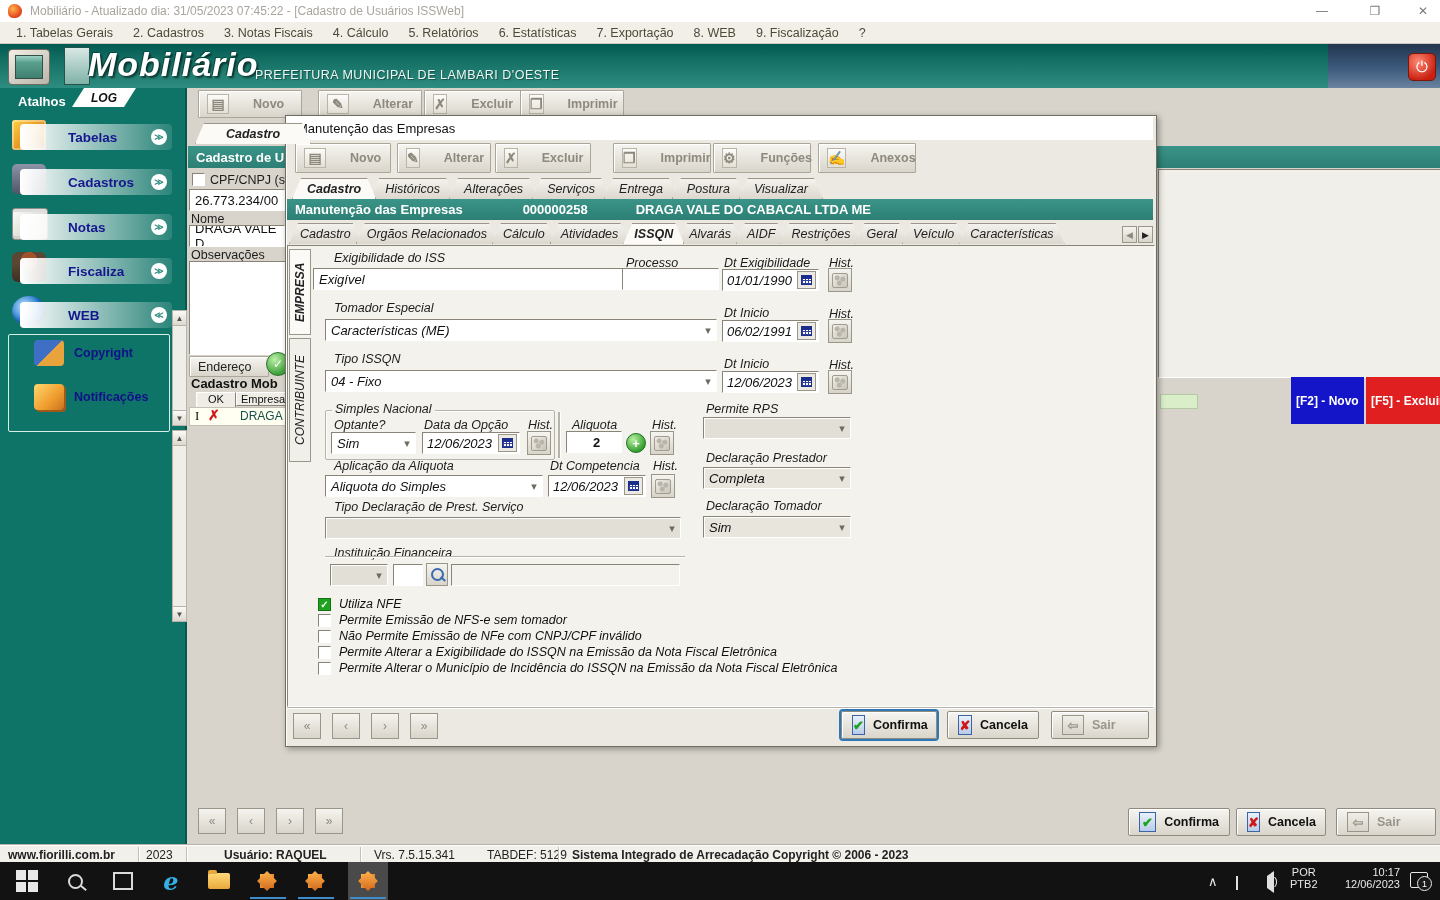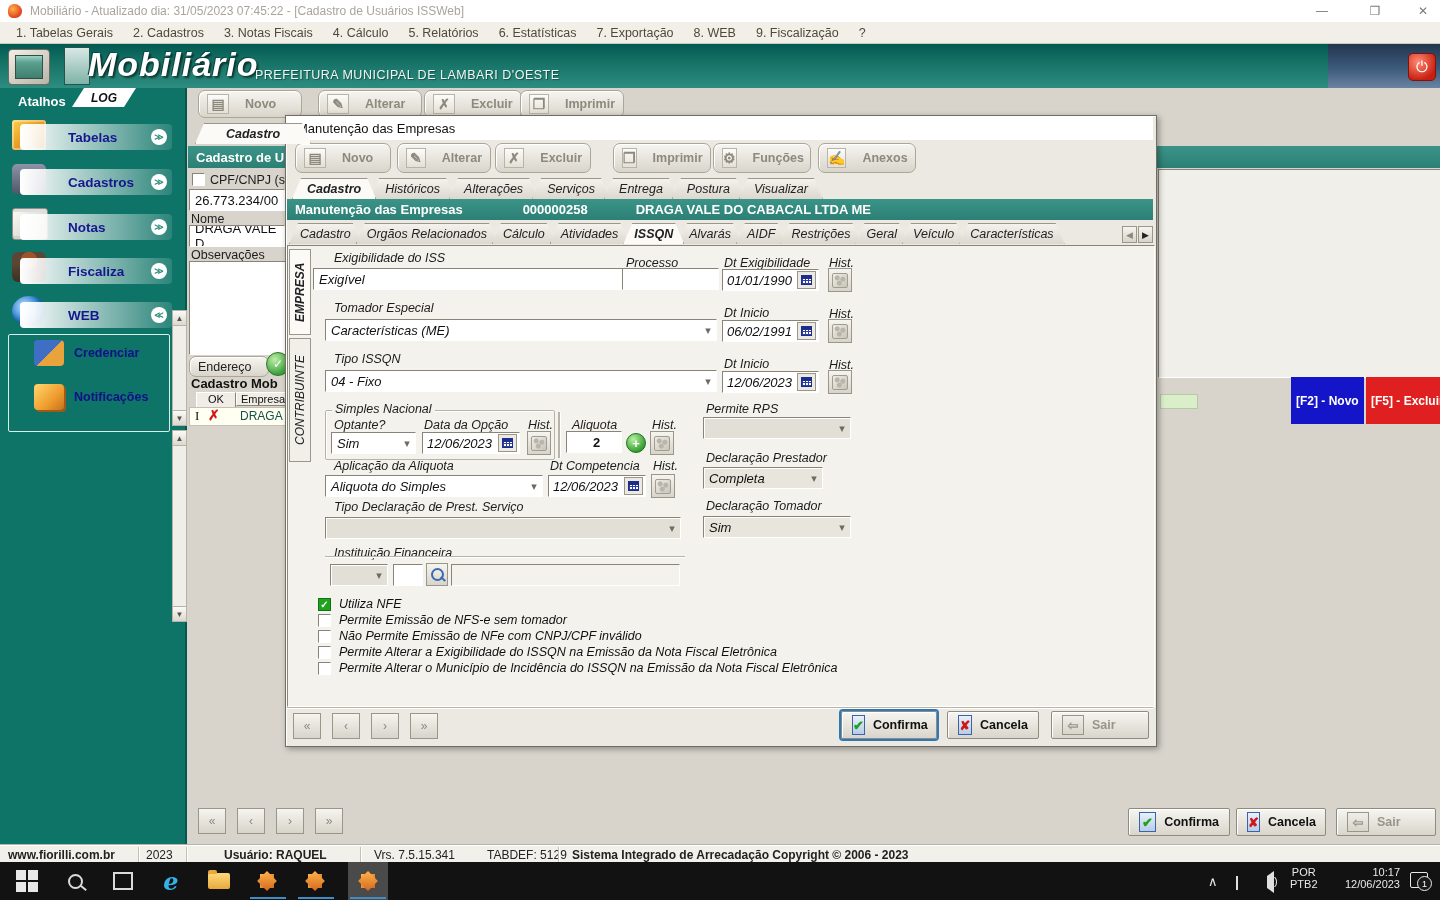--- a/index.html
+++ b/index.html
@@ -57,22 +57,22 @@
   .ico-fiscaliza{background:radial-gradient(circle at 50% 28%,#a0522d 0 30%,transparent 31%),linear-gradient(180deg,#5a4632 40%,#3c2f22);border-radius:6px;}
   .ico-web{background:radial-gradient(circle at 35% 35%,#bfe2ff,#1f7ad4 55%,#0b3f8c);border-radius:50%;box-shadow:inset -3px -3px 6px rgba(0,0,0,.35);}
   .ico-cred{background:linear-gradient(135deg,#3f6fc4 0 50%,#e8a33c 50%);border-radius:4px;}
   .ico-notif{background:linear-gradient(135deg,#ffd76e,#ef9d2e 60%,#c8711e);border-radius:4px;box-shadow:2px 2px 0 #a05a18;}
   .sb-panel{position:absolute;left:8px;top:330px;width:160px;height:92px;border:1px solid #d8efe8;border-radius:2px;}
   .sb-sub{position:absolute;display:flex;align-items:center;gap:10px;}
   .sb-sub .lbl{color:#10108a;font-weight:bold;font-size:12.5px;}
   
   .tealbar{background:linear-gradient(180deg,#3b9488,#2c7f74);color:#fff;font-weight:bold;font-size:13px;
     display:flex;align-items:center;padding-left:8px;box-sizing:border-box;}
-  .tbtn{display:flex;align-items:center;gap:16px;padding:0 8px;height:28px;box-sizing:border-box;
-    background:linear-gradient(180deg,#f7f5f1,#d9d5cb);border:1px solid #aaa698;border-radius:7px;
+  .tbtn{display:flex;align-items:center;gap:24px;padding:0 8px;height:28px;box-sizing:border-box;
+    background:linear-gradient(180deg,#f7f5f1,#d9d5cb);border:1px solid #aaa698;border-radius:1px;
     color:#8e897d;font-weight:bold;font-size:12.5px;box-shadow:inset 1px 1px 0 #fff;}
   .tico{width:20px;height:18px;display:flex;align-items:center;justify-content:center;color:#8e897d;font-size:14px;
     border:1px solid #b8b4a8;background:linear-gradient(180deg,#fdfcfa,#e4e0d6);}
   .i-novo::before{content:"▤";}
   .i-alterar::before{content:"✎";}
   .i-excluir::before{content:"✗";}
   .i-imprimir::before{content:"❐";}
   .i-funcoes::before{content:"⚙";}
   .i-anexos::before{content:"✍";}
   .tab{height:20px;padding:0 14px;display:flex;align-items:center;justify-content:center;
@@ -220,21 +220,21 @@
 
     <div class="sb-ico ico-web" style="left:12px;top:208px"></div>
     <div class="sb-item" style="top:214px">
       <span class="lbl">WEB</span>
       <span class="sb-chev">≪</span>
     </div>
 
     <div class="sb-panel" style="top:246px;height:96px"></div>
     <div class="sb-sub" style="left:34px;top:252px">
       <span class="sb-ico ico-cred" style="position:static;width:30px;height:26px"></span>
-      <span class="lbl">Credenciar</span>
+      <span class="lbl">Copyright</span>
     </div>
     <div class="sb-sub" style="left:34px;top:296px">
       <span class="sb-ico ico-notif" style="position:static;width:30px;height:26px"></span>
       <span class="lbl">Notificações</span>
     </div>
   </div>
 
   <div class="tbtn abs" style="left:198px;top:90px;width:104px">
     <span class="tico i-novo"></span>
     <span>Novo</span>
@@ -525,21 +525,21 @@
   <div class="datefield abs" style="left:548px;top:475px;width:98px">
     <span class="date-val">12/06/2023</span>
     <span class="cal-btn"></span>
   </div>
   <span class="flabel abs" style="left:653px;top:459px">Hist.</span>
   <button class="hist-btn abs" style="left:651px;top:474px">
       <span class="hist-icon"></span>
     </button>
 
   <span class="flabel abs" style="left:706px;top:451px">Declaração Prestador</span>
-  <div class="combo abs" style="left:703px;top:467px;width:120px;background:#e8e5dd">
+  <div class="combo abs" style="left:703px;top:467px;width:148px;background:#e8e5dd">
     <span class="combo-val">Completa</span>
     <span class="combo-arrow">▾</span>
   </div>
 
   <span class="flabel abs" style="left:334px;top:500px">Tipo Declaração de Prest. Serviço</span>
   <div class="combo disabled abs" style="left:325px;top:517px;width:356px">
     <span class="combo-val"></span>
     <span class="combo-arrow">▾</span>
   </div>
 

